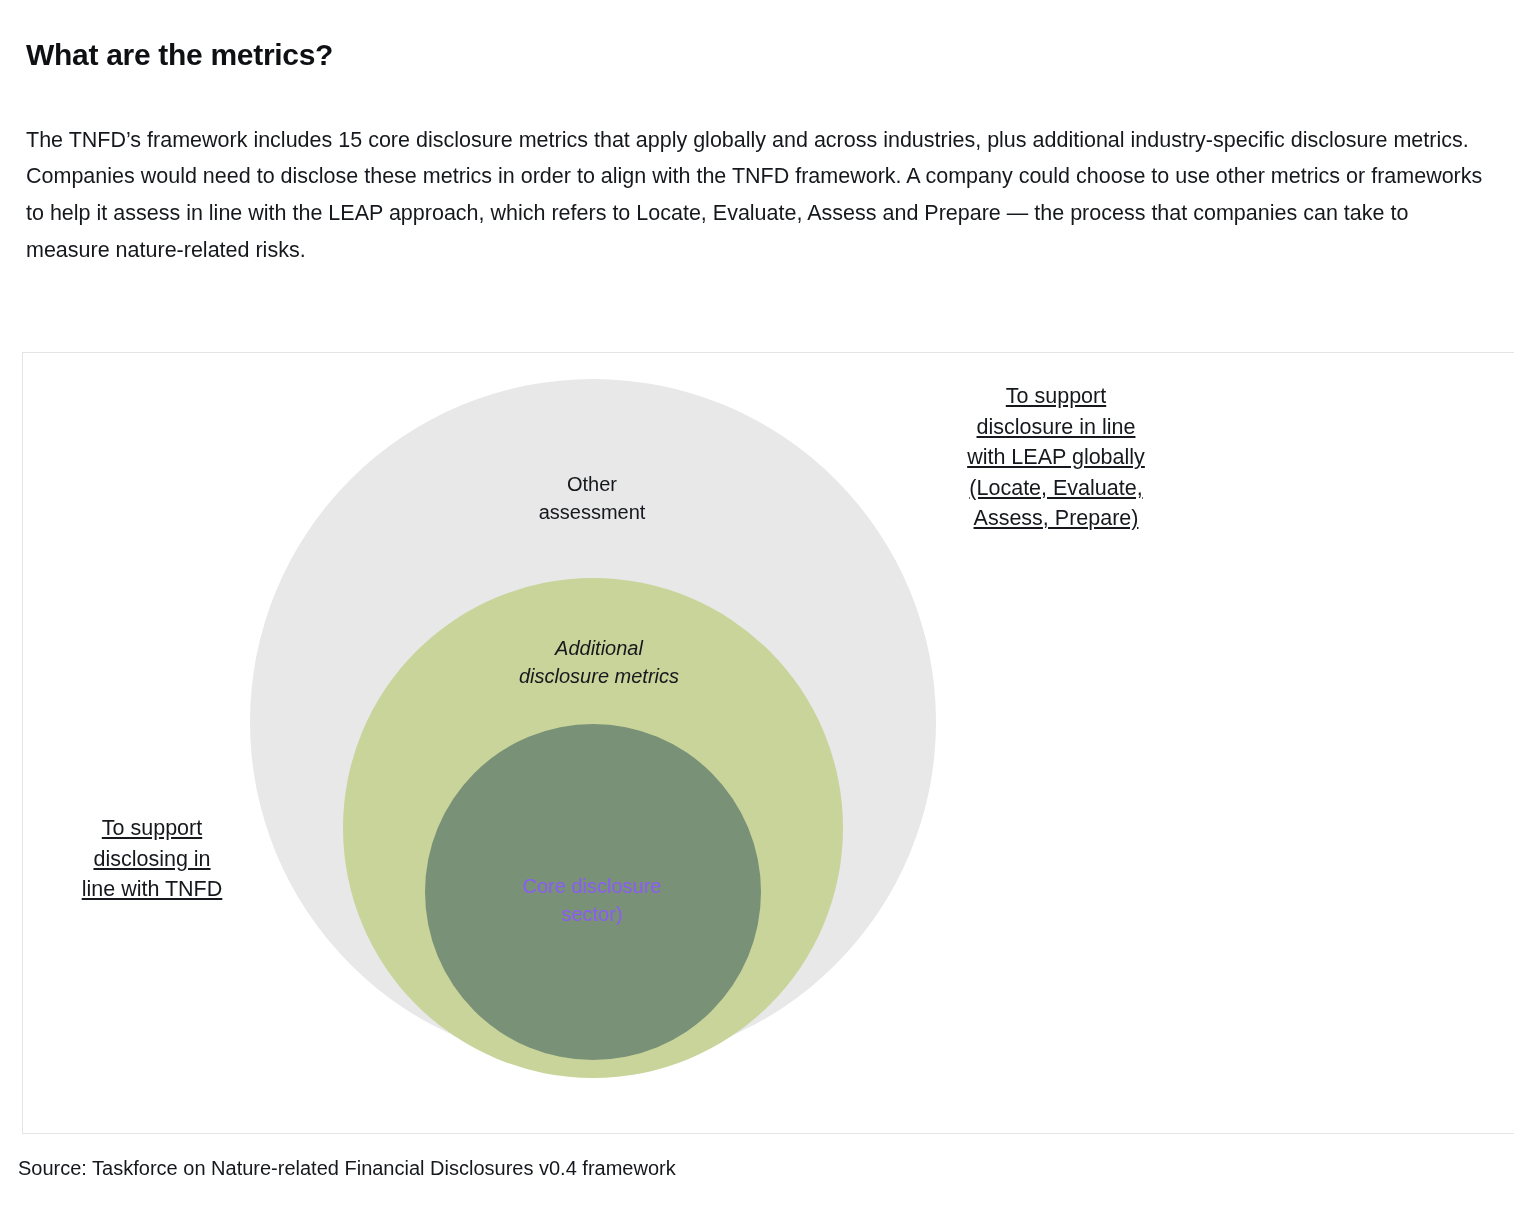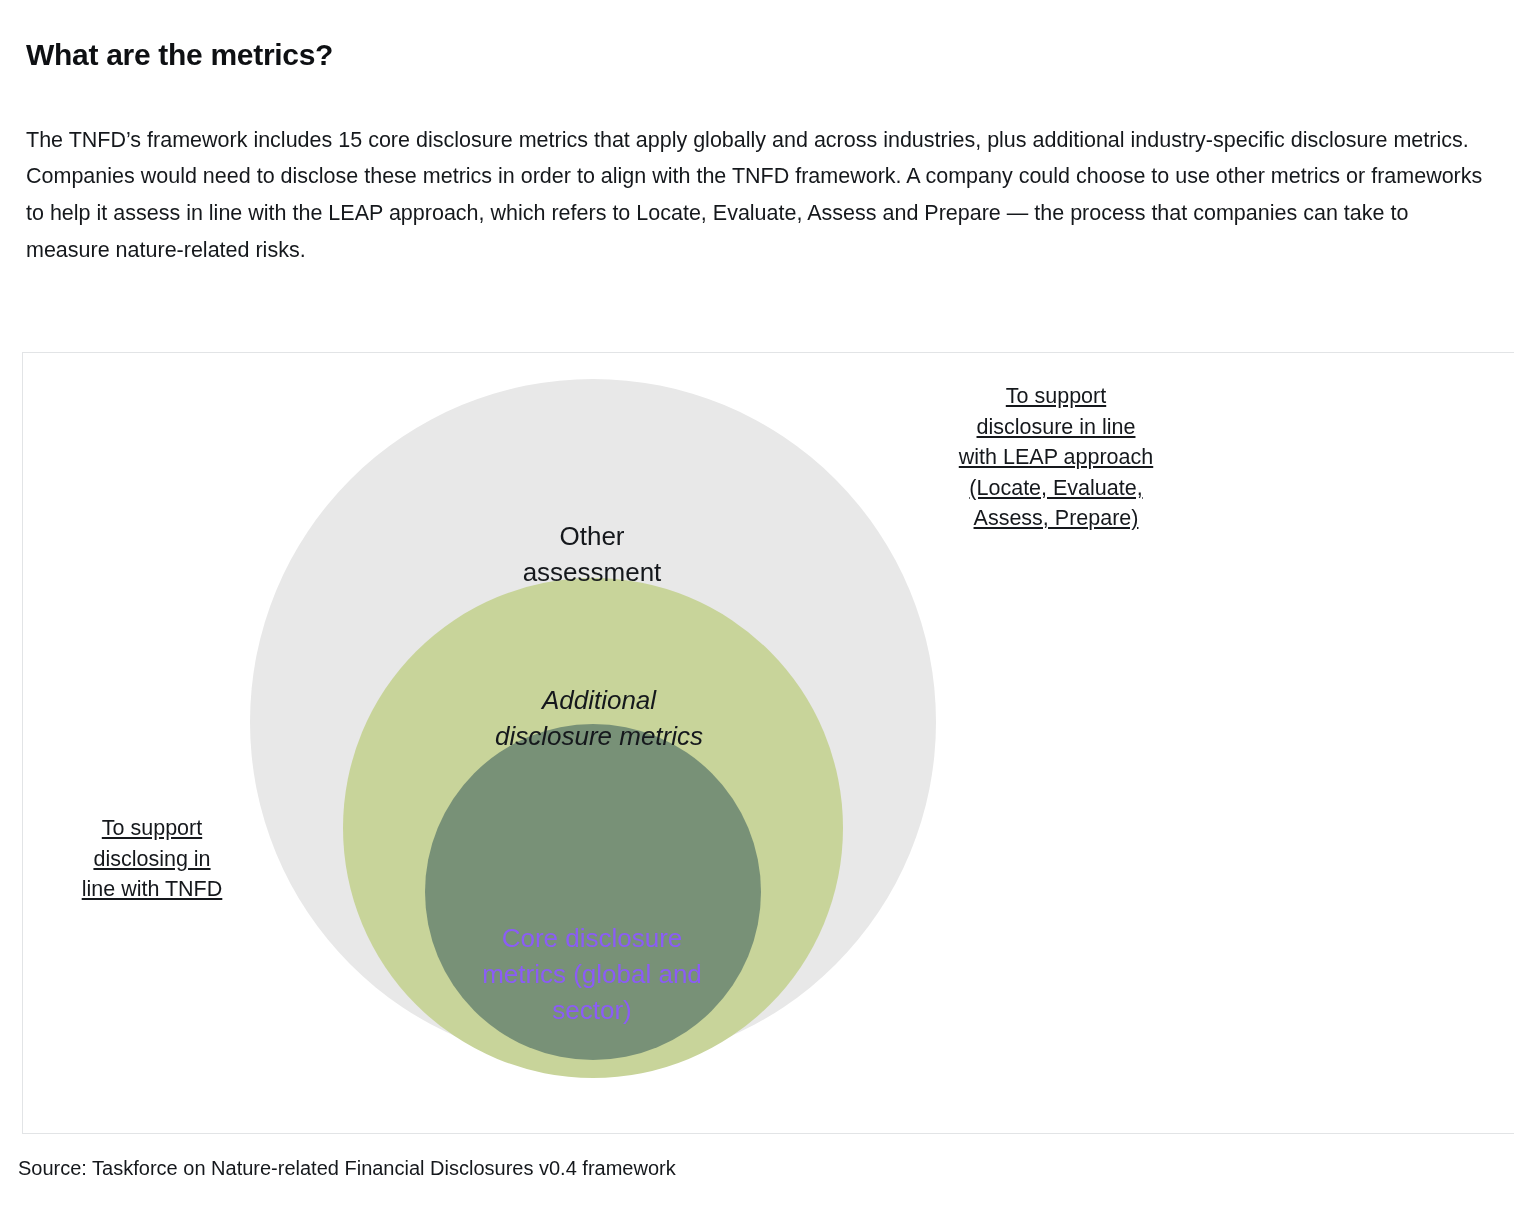--- a/index.html
+++ b/index.html
@@ -95,24 +95,23 @@
     width: 336px;
     height: 336px;
     left: 403px;
     top: 371px;
     background: #789177;
   }
 
   .circle-label {
     position: absolute;
     text-align: center;
-    font-size: 26px;
+    font-size: 20px;
     line-height: 1.38;
     color: #15181c;
-    margin-top: 48px;
   }
   .label-outer {
     left: 430px;
     top: 118px;
     width: 280px;
   }
   .label-mid {
     left: 407px;
     top: 282px;
     width: 340px;
@@ -175,28 +174,27 @@
       <div>assessment</div>
     </div>
 
     <div class="circle-label label-mid">
       <div>Additional</div>
       <div>disclosure metrics</div>
     </div>
 
     <div class="circle-label label-inner">
       <div>Core disclosure</div>
-      <div>metrics (global and</div>
       <div>sector)</div>
     </div>
 
     <div class="side-note note-right">
       <div>To support</div>
       <div>disclosure in line</div>
-      <div>with LEAP approach</div>
+      <div>with LEAP globally</div>
       <div>(Locate, Evaluate,</div>
       <div>Assess, Prepare)</div>
     </div>
 
     <div class="side-note note-left">
       <div>To support</div>
       <div>disclosing in</div>
       <div>line with TNFD</div>
     </div>
 

